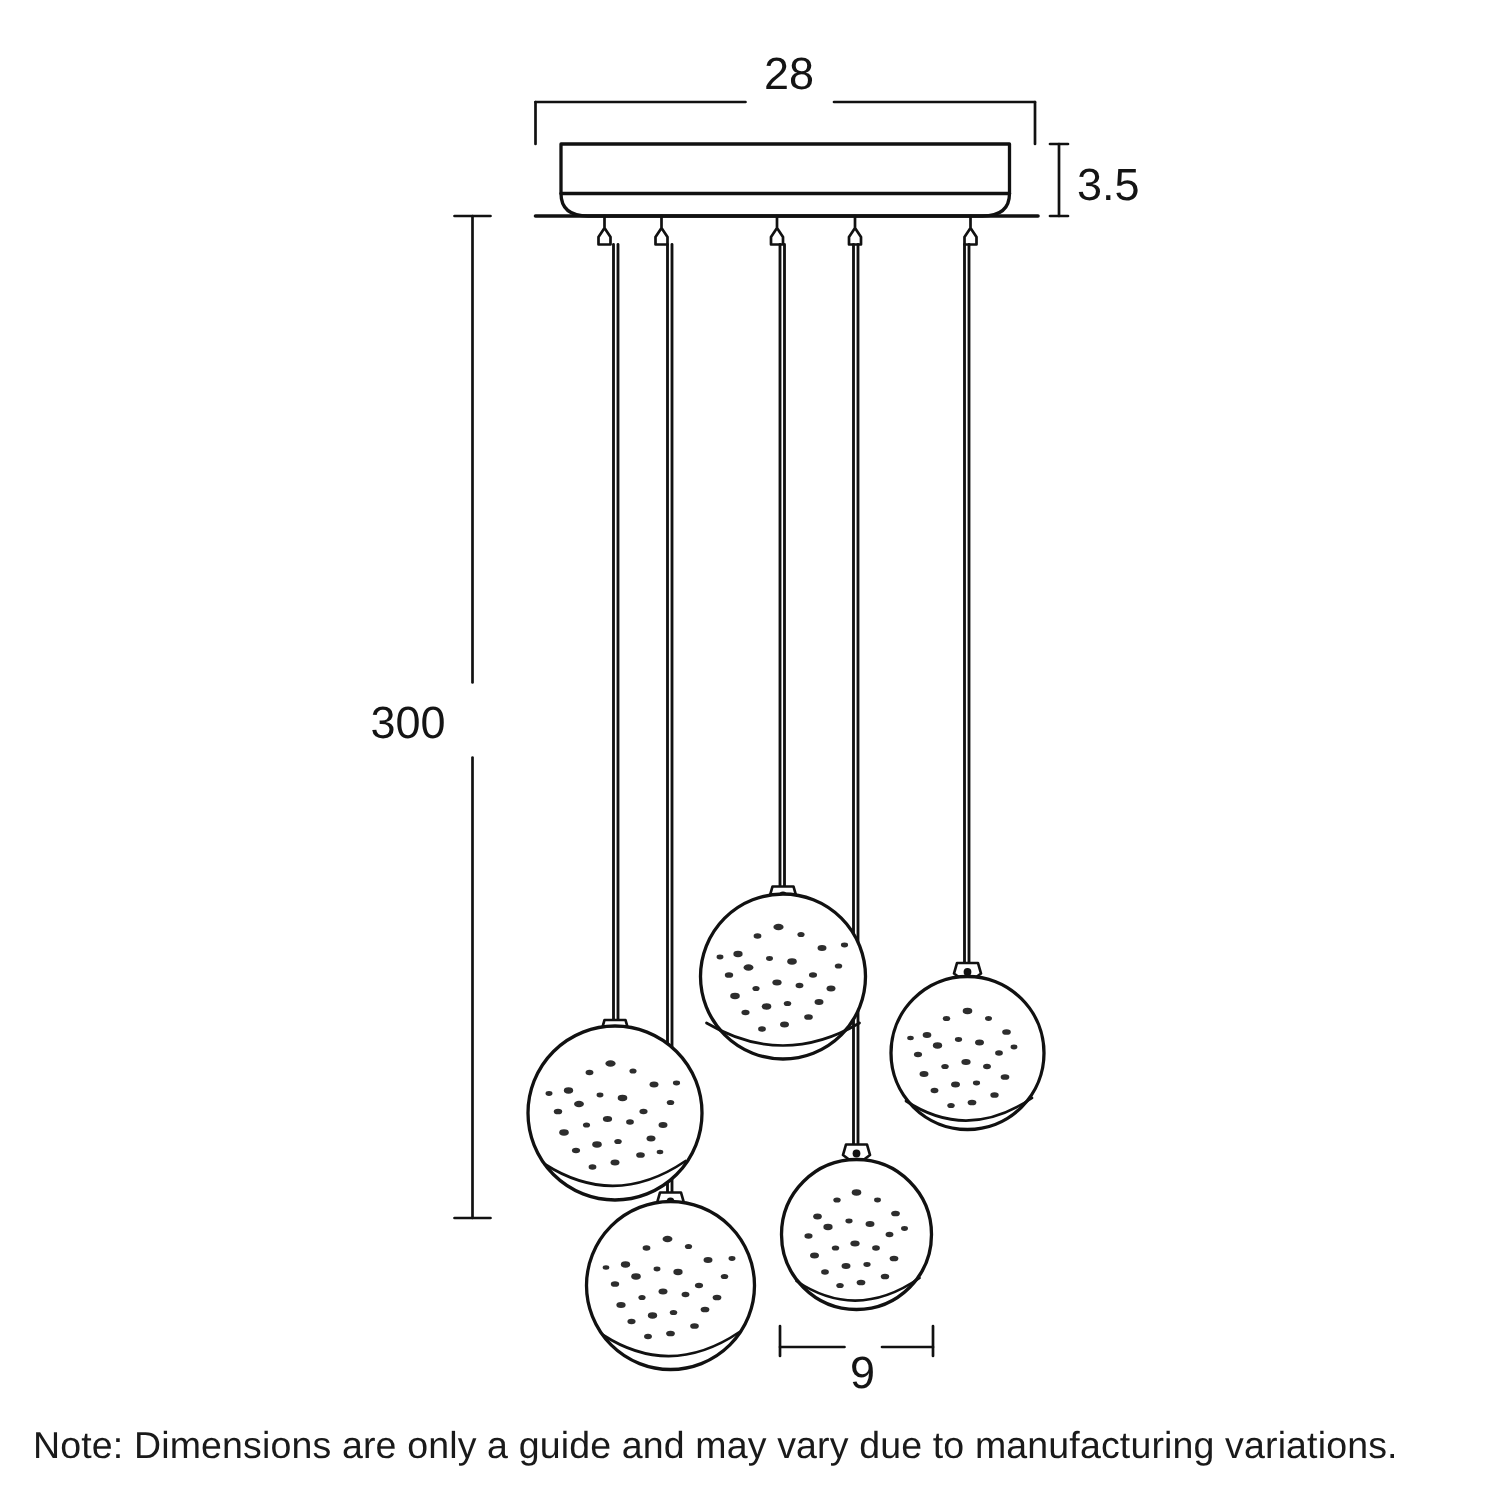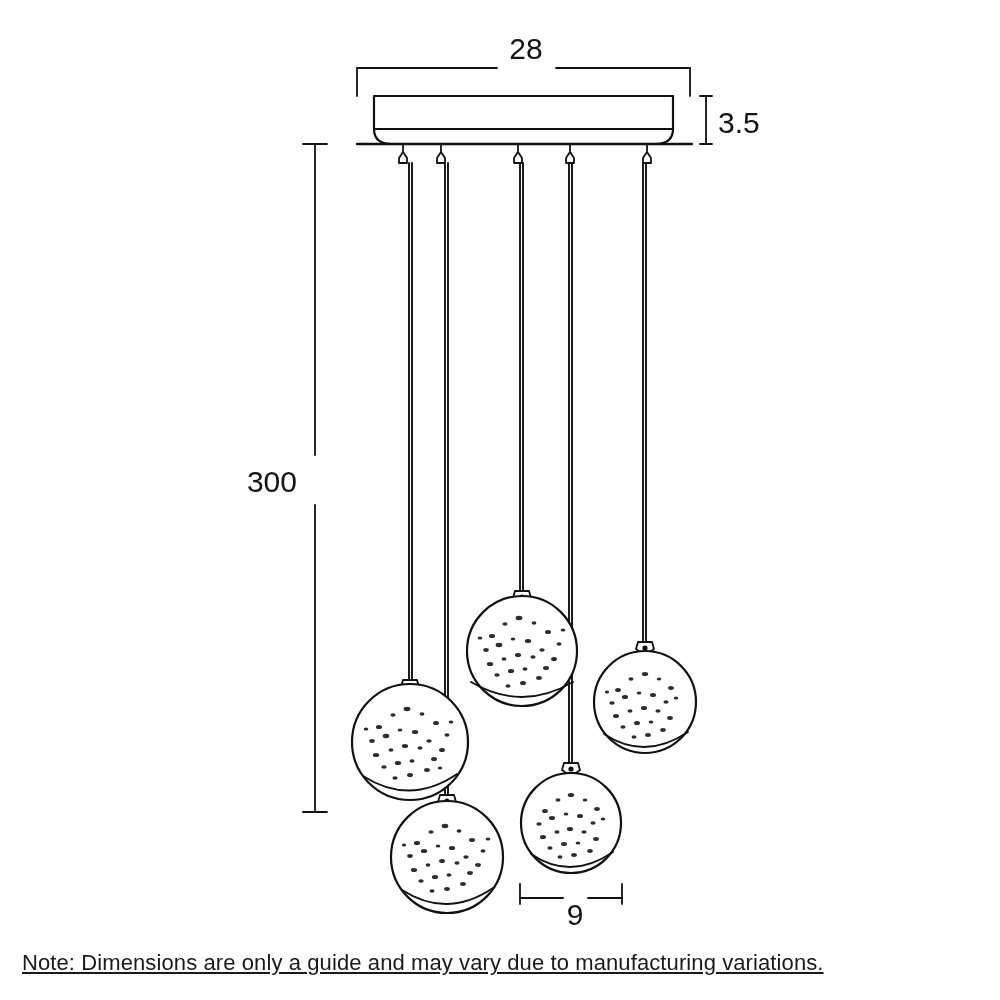--- a/index.html
+++ b/index.html
@@ -29,25 +29,24 @@
   }
   .dim-text {
     font-family: "Liberation Sans", sans-serif;
     font-size: 30px;
     fill: #141414;
   }
   .note-text {
     position: absolute;
     left: 22px;
     top: 950px;
-    font-size: 22px;
+    font-size: 25px;
     letter-spacing: 0.1px;
     color: #1a1a1a;
     white-space: nowrap;
-    text-decoration: underline;
   }
 </style>
 </head>
 <body>
 
 <div id="diagram-root">
 
   <svg class="drawing" viewBox="0 0 1000 1000">
     <g stroke="#111111" fill="none" stroke-width="2.2" stroke-linecap="round" stroke-linejoin="round">
 

